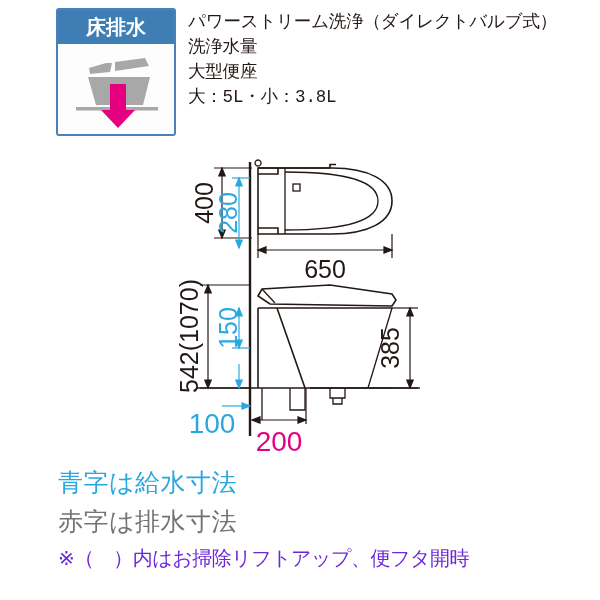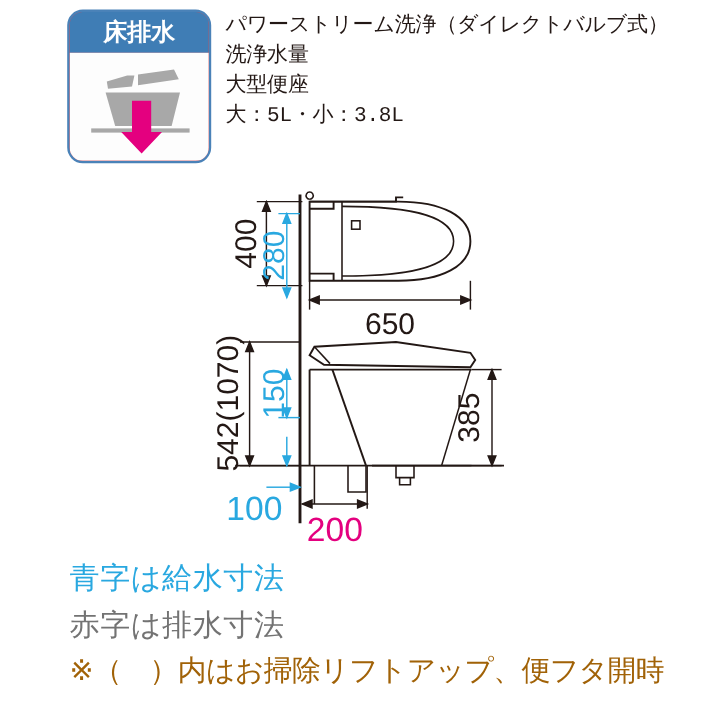--- a/index.html
+++ b/index.html
@@ -21,22 +21,22 @@
     position: absolute;
     left: 0; top: 0;
     width: 600px; height: 148px;
   }
 
   #drain-badge {
     position: absolute;
     left: 56px; top: 8px;
     width: 120px; height: 128px;
     border: 2px solid #4a82b8;
-    border-radius: 13px;
-    background: #ef4444;
+    border-radius: 3px;
+    background: #c4b5fd;
     box-sizing: border-box;
     overflow: hidden;
   }
   #drain-badge-header {
     height: 34px;
     background: #3f7db5;
     display: flex;
     align-items: center;
     justify-content: center;
   }
@@ -86,21 +86,21 @@
   .legend-line {
     position: absolute;
     left: 36px;
     font-size: 25px;
     line-height: 1;
     white-space: nowrap;
     letter-spacing: 0.5px;
   }
   #legend-supply { top: 8px;  color: #29a8e0; }
   #legend-drain  { top: 47px; color: #737373; }
-  #legend-note   { top: 86px; color: #a16207; font-size: 24px; letter-spacing: -0.5px; }
+  #legend-note   { top: 86px; color: #6d28d9; font-size: 20px; letter-spacing: -0.5px; }
 </style>
 </head>
 <body>
 
 <div id="header-area">
 
   <div id="drain-badge">
     <div id="drain-badge-header">
       <span id="drain-badge-title">床排水</span>
     </div>

